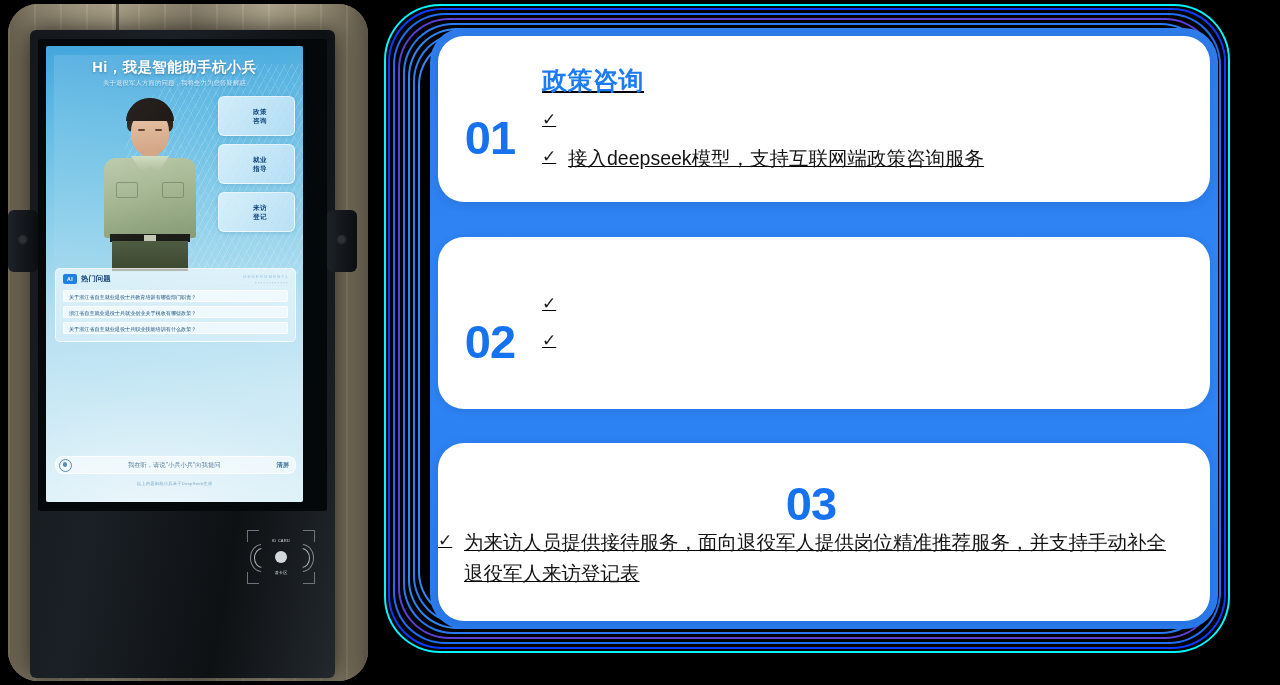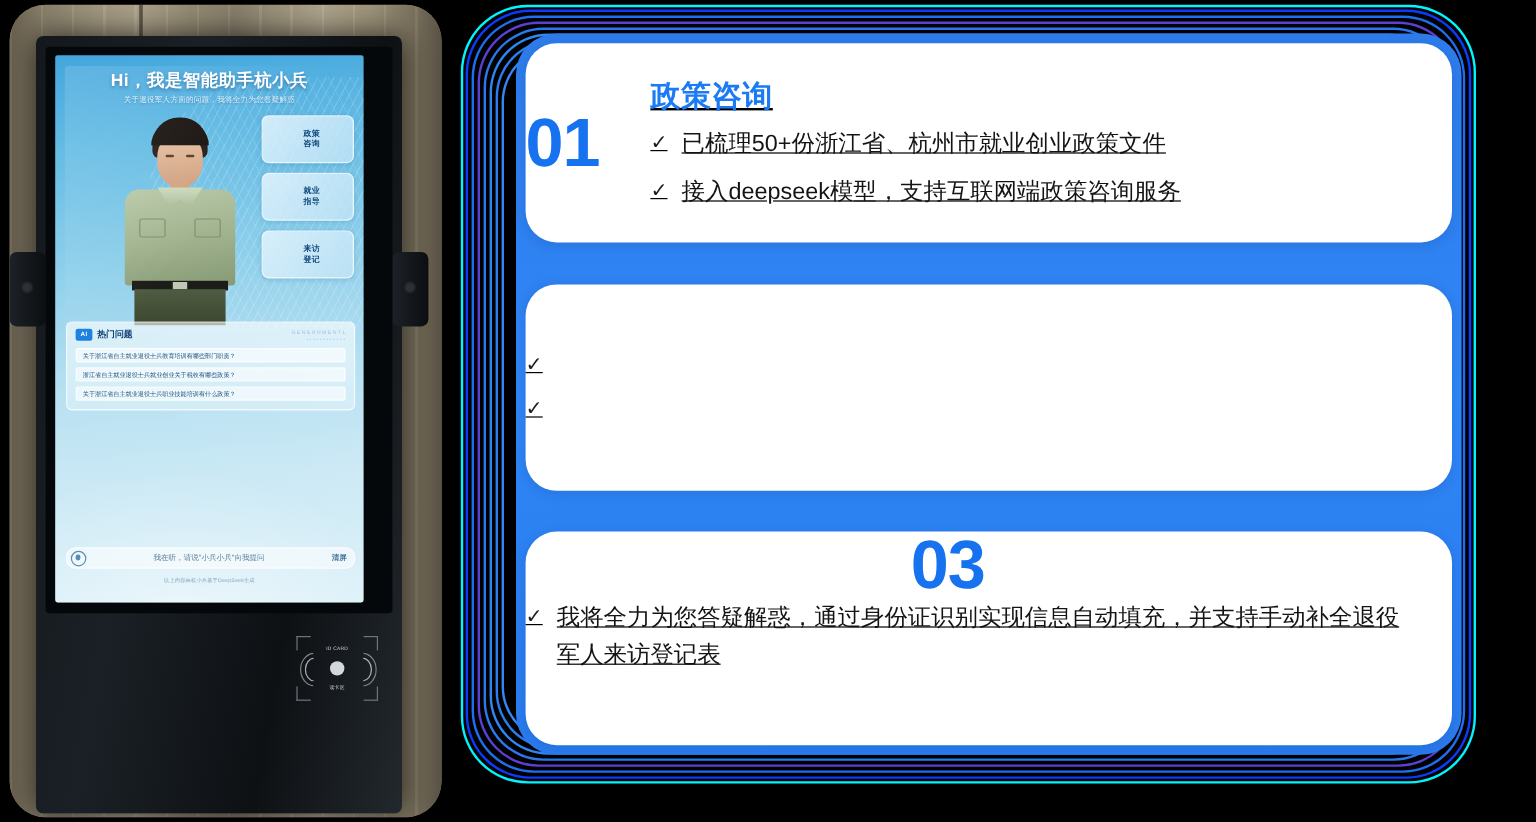--- a/index.html
+++ b/index.html
@@ -156,22 +156,22 @@
   .neon.n8{inset:34px;             box-shadow:0 0 0 2px #3487f6;border-radius:45px;}
   .core{position:absolute;inset:22px 10px 22px 44px;border-radius:34px;
         background:linear-gradient(180deg,#2e7ceb,#2f86f5 50%,#2a7bee);}
   .cards{position:absolute;inset:30px 18px 30px 52px;display:flex;flex-direction:column;
          justify-content:space-between;}
 
   .card{background:#fff;border-radius:26px;position:relative;
         display:flex;align-items:center;box-sizing:border-box;padding:0 26px 0 0;
         box-shadow:0 2px 10px rgba(8,40,110,.15);}
   .card.c1{height:166px;} .card.c2{height:172px;} .card.c3{height:178px;flex-direction:column;}
-  .num{flex:0 0 auto;width:104px;color:#1672ef;
-       font-size:57px;font-weight:700;letter-spacing:-1px;line-height:1;}
+  .num{flex:0 0 auto;width:104px;text-align:center;color:#1672ef;
+       font-size:47px;font-weight:700;letter-spacing:-1px;line-height:1;margin-top:37px;}
   .cbody{flex:1;text-decoration:underline;}
   .ctitle{color:#1a7bf5;font-size:25px;font-weight:700;letter-spacing:.5px;margin-bottom:9px;}
   .li{display:flex;align-items:flex-start;margin-bottom:9px;}
   .li:last-child{margin-bottom:0;}
   .ck{flex:0 0 auto;width:26px;color:#1c1c1c;font-size:17px;line-height:28px;}
   .ltx{font-size:19.5px;line-height:31px;color:#141414;}
 </style>
 </head>
 <body>
 
@@ -291,45 +291,45 @@
     <div class="core"></div>
 
     <div class="cards">
 
       <div class="card c1">
         <div class="num">01</div>
         <div class="cbody">
           <div class="ctitle">政策咨询</div>
           <div class="li">
             <span class="ck">✓</span>
-            <span class="ltx">已梳理50+份浙江省、杭州市就业创业政策文件</span>
           </div>
           <div class="li">
             <span class="ck">✓</span>
             <span class="ltx">接入deepseek模型，支持互联网端政策咨询服务</span>
           </div>
         </div>
       </div>
 
       <div class="card c2">
+        <div class="num">02</div>
         <div class="cbody">
           <div class="li">
             <span class="ck">✓</span>
           </div>
           <div class="li">
             <span class="ck">✓</span>
           </div>
         </div>
       </div>
 
       <div class="card c3">
         <div class="num">03</div>
         <div class="cbody">
           <div class="li">
             <span class="ck">✓</span>
-            <span class="ltx">我将全力为您答疑解惑，通过身份证识别实现信息自动填充，并支持手动补全退役军人来访登记表</span>
+            <span class="ltx">为来访人员提供接待服务，面向退役军人提供岗位精准推荐服务，并支持手动补全退役军人来访登记表</span>
           </div>
         </div>
       </div>
 
     </div>
   </div>
 </div>
 
 </body></html>

